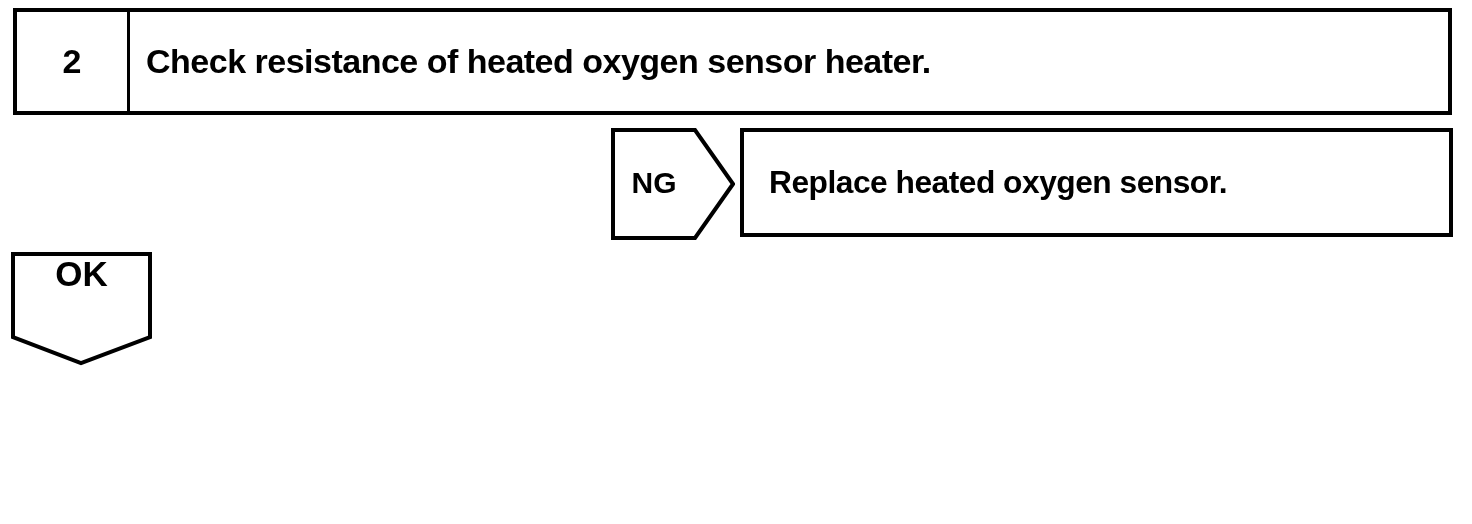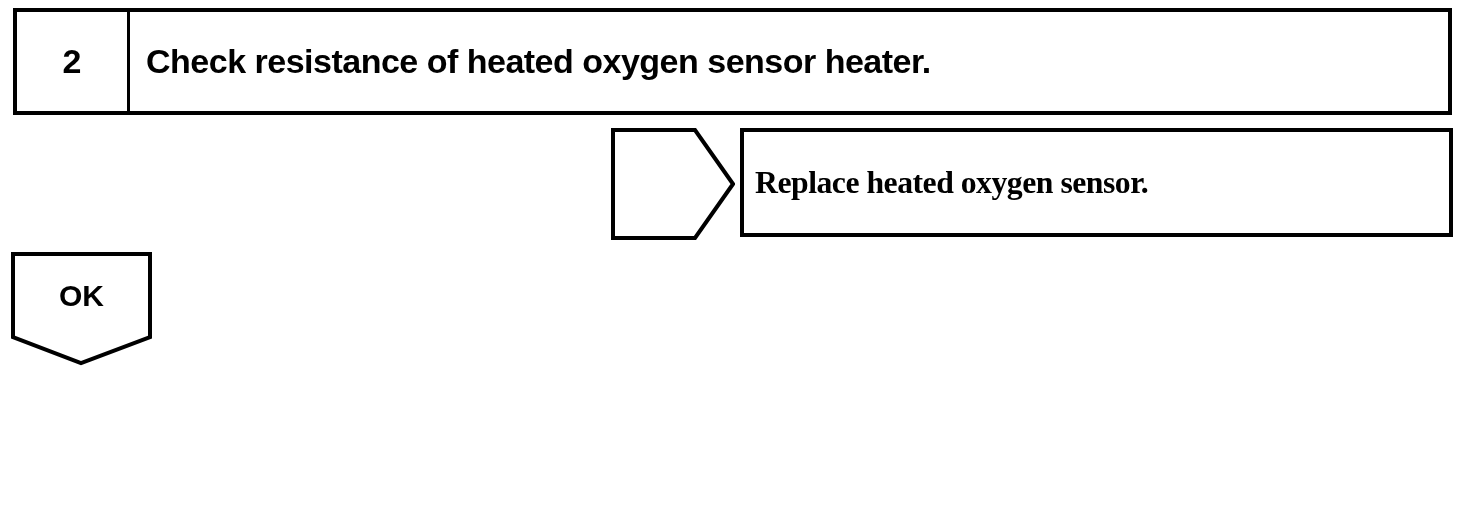--- a/index.html
+++ b/index.html
@@ -69,40 +69,38 @@
     font-size: 30px;
     font-weight: bold;
   }
 
   
   .ng-action-box {
     left: 740px; top: 128px;
     width: 713px; height: 109px;
     display: flex;
     align-items: center;
-    padding-left: 11px;
+    padding-left: 25px;
     font-size: 32px;
     font-weight: bold;
     letter-spacing: -0.5px;
-    font-family: Liberation Serif, serif;
   }
 
   
   .ok-shape {
     position: absolute;
     left: 11px; top: 252px;
   }
   .ok-label {
     position: absolute;
     left: 13px; top: 254px;
     width: 137px; height: 84px;
     display: flex;
-    align-items: center;
     justify-content: center;
-    font-size: 30px;
+    font-size: 35px;
     font-weight: bold;
   }
 
   
   .result-box {
     left: 13px; top: 398px;
     width: 1439px; height: 112px;
     padding: 14px 10px 0 22px;
     font-size: 31px;
     font-weight: bold;
@@ -128,20 +126,23 @@
       <span>2</span>
     </div>
     <div class="step-title-cell">
       <span class="fit">Check resistance of heated oxygen sensor heater.</span>
     </div>
   </div>
 
   <svg class="ng-shape" width="124" height="114" viewBox="0 0 124 114" aria-hidden="true">
     <polygon points="2,2 84,2 122,56 84,110 2,110"></polygon>
   </svg>
+  <div class="ng-label">
+    <span>NG</span>
+  </div>
 
   <div class="box ng-action-box">
     <span class="fit" style="transform: scaleX(0.9913);">Replace heated oxygen sensor.</span>
   </div>
 
   <svg class="ok-shape" width="141" height="114" viewBox="0 0 141 114" aria-hidden="true">
     <polygon points="2,2 139,2 139,85 70,111 2,85"></polygon>
   </svg>
   <div class="ok-label">
     <span>OK</span>

